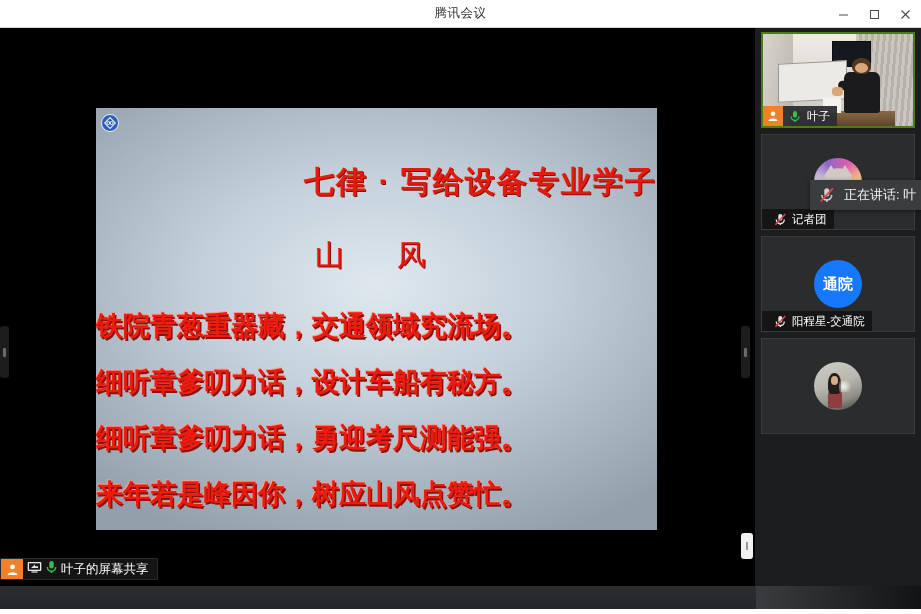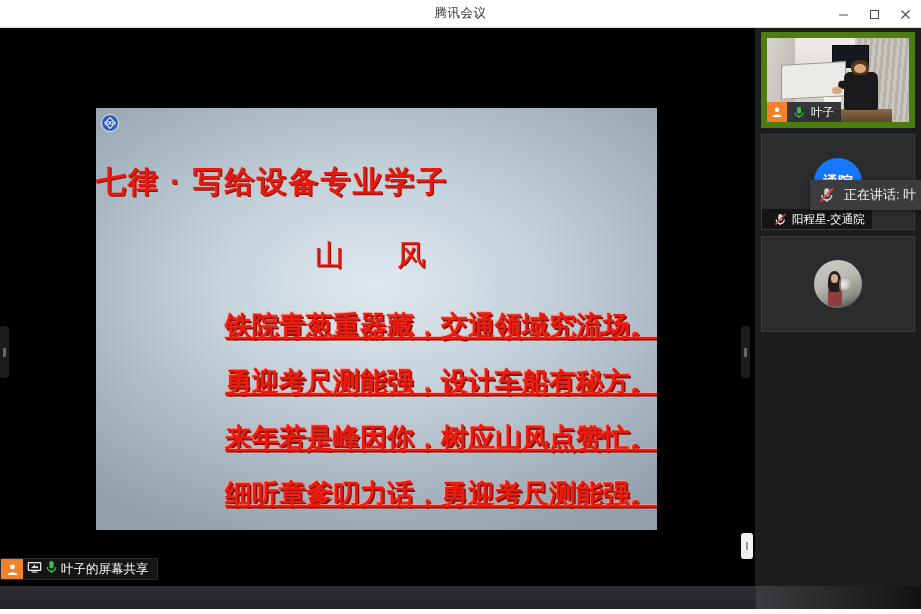--- a/index.html
+++ b/index.html
@@ -50,45 +50,44 @@
     position: absolute; left: 5px; top: 6px;
     width: 18px; height: 18px; border-radius: 50%;
     background: #2d5fb4;
     border: 1.5px solid #e9eef5;
     display: flex; align-items: center; justify-content: center;
   }
   .slide-badge svg { display: block; }
 
   .slide-title {
     position: absolute; top: 54px; left: 0; right: 0;
-    text-align: left;
+    text-align: right;
     font-size: 30px; font-weight: bold;
     color: #e11b10;
     letter-spacing: 2px;
     text-shadow: 1px 1px 0 #8a1008, -0.5px -0.5px 0 #ff8a7a;
   }
   .slide-author {
     position: absolute; top: 128px; left: 0; right: 0;
     text-align: center;
     font-size: 29px; font-weight: normal;
     color: #e11b10;
     letter-spacing: 12px;
     text-shadow: 1px 1px 0 #8a1008, -0.5px -0.5px 0 #ff8a7a;
   }
   .poem {
     position: absolute; top: 190px; left: 0; right: 0;
   }
   .poem-line {
-    text-align: right;
+    text-align: left;
     font-size: 27px; font-weight: bold;
     color: #ec1b0f;
     letter-spacing: 0px;
     line-height: 56px;
     text-shadow: 1.5px 1.5px 0 #8d1109, -0.8px -0.8px 0 #ff9c8f;
-    text-decoration: underline;
   }
 
   
   .edge-handle {
     position: absolute;
     width: 9px; height: 52px;
     background: #1d1d1f;
     border-radius: 3px;
     display: flex; align-items: center; justify-content: center;
   }
@@ -137,21 +136,21 @@
     padding: 4px 6px;
   }
   .tile {
     position: relative;
     width: 154px; height: 96px;
     margin-bottom: 6px;
     background: #2b2c2e;
     border: 1px solid #3a3b3d;
     overflow: hidden;
   }
-  .tile.speaking { border: 6px solid #4d7c0f; }
+  .tile.speaking { border: 2px solid #4d7c0f; }
 
   .tile-avatar {
     position: absolute; left: 50%; top: 50%;
     transform: translate(-50%,-50%);
     width: 48px; height: 48px; border-radius: 50%;
     overflow: hidden;
   }
   .tile-nameplate {
     position: absolute; left: 0; bottom: 0;
     height: 20px;
@@ -322,23 +321,23 @@
           <circle cx="4.4" cy="6" r="1.5" fill="none" stroke="#fff" stroke-width="0.9"></circle>
           <circle cx="7.6" cy="6" r="1.5" fill="none" stroke="#fff" stroke-width="0.9"></circle>
         </svg>
       </div>
 
       <div class="slide-title">七律 · 写给设备专业学子</div>
       <div class="slide-author">山　风</div>
 
       <div class="poem">
         <div class="poem-line">铁院青葱重器藏，交通领域究流场。</div>
-        <div class="poem-line">勇迎考尺测能强，设计车船有秘方。</div>
+        <div class="poem-line">细听章爹叨力话，设计车船有秘方。</div>
+        <div class="poem-line">细听章爹叨力话，勇迎考尺测能强。</div>
         <div class="poem-line">来年若是峰因你，树应山风点赞忙。</div>
-        <div class="poem-line">细听章爹叨力话，勇迎考尺测能强。</div>
       </div>
     </div>
 
     <div class="edge-handle edge-left">
         <div class="grip"></div>
       </div>
     <div class="edge-handle edge-right">
         <div class="grip"></div>
       </div>
     <div class="slide-corner-tab">
@@ -401,35 +400,56 @@
           <svg width="12" height="13" viewBox="0 0 13 14">
             <rect x="4.3" y="1" width="4.4" height="7.4" rx="2.2" fill="#2fc24a"></rect>
             <path d="M2.3 7.1 a4.2 4.2 0 0 0 8.4 0" fill="none" stroke="#2fc24a" stroke-width="1.5"></path>
             <line x1="6.5" y1="10.8" x2="6.5" y2="13" stroke="#2fc24a" stroke-width="1.5"></line>
           </svg>
         </div>
         <div class="np-name">叶子</div>
       </div>
     </div>
 
-
     <div class="tile">
-      <div class="tile-avatar av-blue">
-        <span>通院</span>
+      <div class="tile-avatar av-cat">
+        <div class="ear-l"></div>
+          <div class="ear-r"></div>
+        <div class="cat"></div>
+        <div class="eye-l"></div>
+          <div class="eye-r"></div>
       </div>
       <div class="tile-nameplate">
         <div class="np-pad"></div>
         <div class="np-mic">
           <svg width="13" height="13" viewBox="0 0 14 14">
             <rect x="4.6" y="1" width="4.4" height="7.4" rx="2.2" fill="#e3e3e3"></rect>
             <path d="M2.5 7.1 a4.3 4.3 0 0 0 8.6 0" fill="none" stroke="#e3e3e3" stroke-width="1.5"></path>
             <line x1="6.8" y1="10.8" x2="6.8" y2="13" stroke="#e3e3e3" stroke-width="1.5"></line>
             <line x1="1.5" y1="12.6" x2="12.2" y2="1.2" stroke="#e04646" stroke-width="1.6"></line>
           </svg>
         </div>
+        <div class="np-name">记者团</div>
+      </div>
+    </div>
+
+    <div class="tile">
+      <div class="tile-avatar av-blue">
+        <span>通院</span>
+      </div>
+      <div class="tile-nameplate">
+        <div class="np-pad"></div>
+        <div class="np-mic">
+          <svg width="13" height="13" viewBox="0 0 14 14">
+            <rect x="4.6" y="1" width="4.4" height="7.4" rx="2.2" fill="#e3e3e3"></rect>
+            <path d="M2.5 7.1 a4.3 4.3 0 0 0 8.6 0" fill="none" stroke="#e3e3e3" stroke-width="1.5"></path>
+            <line x1="6.8" y1="10.8" x2="6.8" y2="13" stroke="#e3e3e3" stroke-width="1.5"></line>
+            <line x1="1.5" y1="12.6" x2="12.2" y2="1.2" stroke="#e04646" stroke-width="1.6"></line>
+          </svg>
+        </div>
         <div class="np-name">阳程星-交通院</div>
       </div>
     </div>
 
 
 
     <div class="tile">
       <div class="tile-avatar av-mist">
         <div class="dress"></div>
           <div class="hair"></div>

